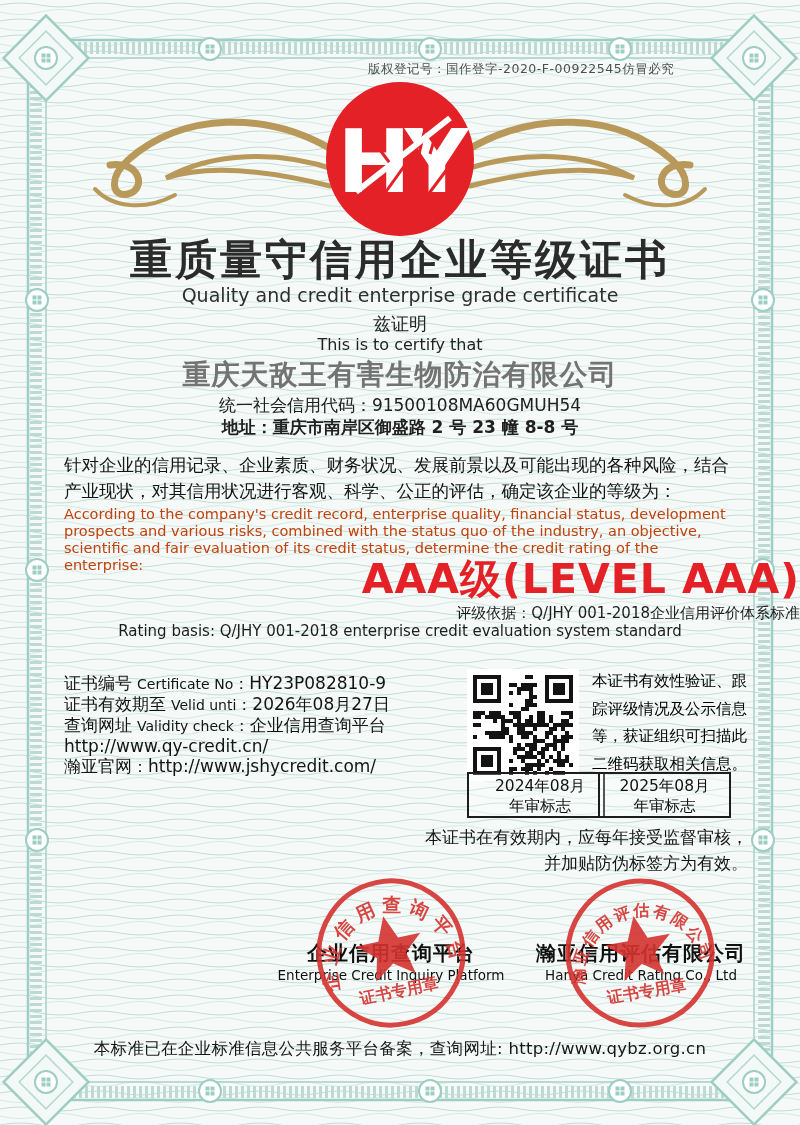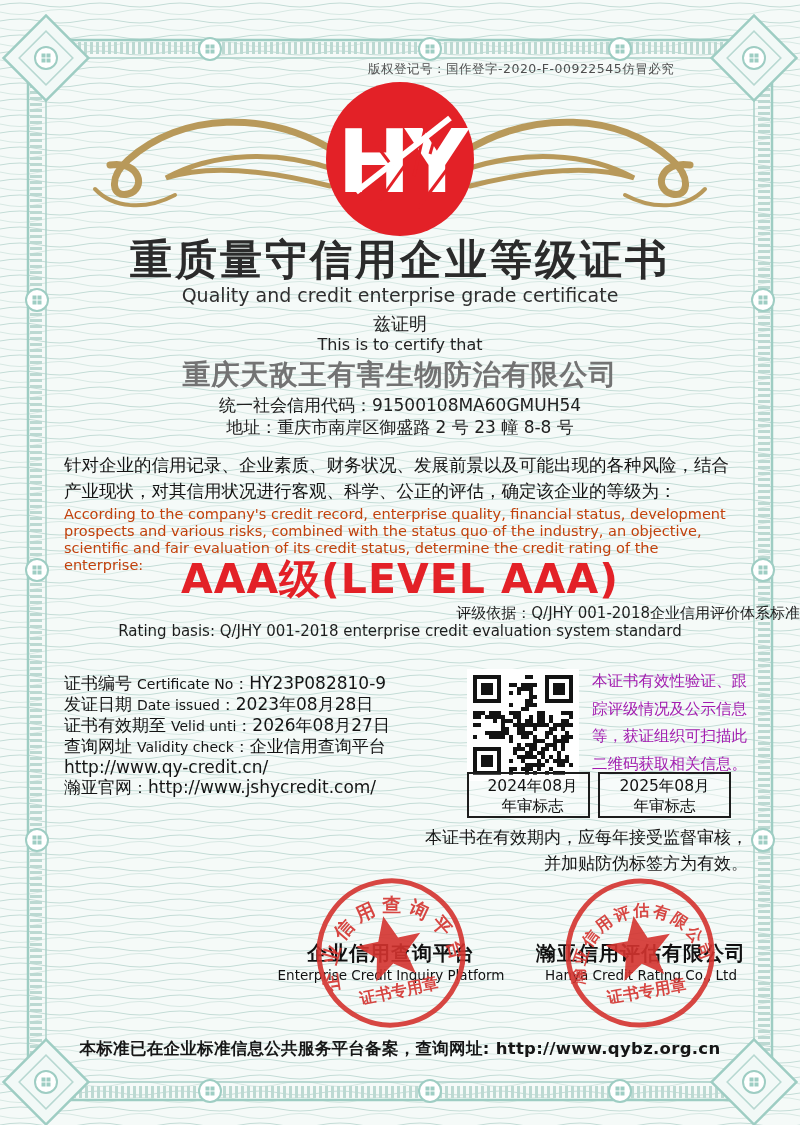--- a/index.html
+++ b/index.html
@@ -11,50 +11,50 @@
   svg{display:block;}
   .copyright{top:61px;left:368px;font-size:12.5px;color:#4f4f4f;letter-spacing:.5px;z-index:6;}
   .title-cn{top:232px;left:0;width:100%;text-align:center;font-size:42px;font-weight:bold;
     letter-spacing:3px;color:#2b2b2b;z-index:6;}
   .title-en{top:284px;left:0;width:100%;text-align:center;font-size:19px;color:#2e2e2e;z-index:6;}
   .certify-cn{top:312px;left:0;width:100%;text-align:center;font-size:18px;color:#222;z-index:6;}
   .certify-en{top:335px;left:0;width:100%;text-align:center;font-size:16px;color:#222;z-index:6;}
   .company-name{top:356px;left:0;width:100%;text-align:center;font-size:28px;font-weight:bold;
     color:#737373;letter-spacing:1px;z-index:6;}
   .company-code{top:394px;left:0;width:100%;text-align:center;font-size:17px;color:#202020;z-index:6;}
-  .company-addr{top:416px;left:0;width:100%;text-align:center;font-size:17px;color:#202020;z-index:6;}
+  .company-addr{top:416px;left:0;width:100%;text-align:center;font-size:17px;color:#202020;z-index:6;font-weight:bold;}
   .para-cn{top:452px;left:64px;width:676px;font-size:17.5px;line-height:26px;color:#141414;z-index:6;}
   .para-en{top:506px;left:64px;width:678px;font-size:14.5px;line-height:17px;color:#c2410c;z-index:6;}
-  .grade{top:552px;left:0;width:100%;text-align:center;font-size:41px;font-weight:bold;
+  .grade{top:552px;left:0;width:100%;text-align:right;font-size:41px;font-weight:bold;
     letter-spacing:1px;z-index:6;}
   .basis-cn{top:604px;left:0;width:100%;text-align:right;font-size:15px;color:#1d1d1d;z-index:6;}
   .basis-en{top:622px;left:0;width:100%;text-align:center;font-size:15px;color:#1d1d1d;z-index:6;}
   .details{top:674px;left:64px;width:400px;z-index:6;}
   .details .row{line-height:19.9px;white-space:nowrap;color:#141414;}
   .lbl-cn{font-size:17px;}
   .lbl-en{font-size:14px;margin-left:5px;}
   .sep{font-size:16px;}
   .val{font-size:17px;}
   .qr{top:669px;left:467px;width:112px;height:112px;z-index:6;}
-  .qr-note{top:668px;left:592px;width:156px;font-size:15.5px;line-height:27.5px;color:#a21caf;z-index:6;}
+  .qr-note{top:668px;left:592px;width:156px;font-size:15.5px;line-height:27.5px;color:#000000;z-index:6;}
   .yearbox{border:2px solid #1d1d1d;background:rgba(255,255,255,.25);text-align:center;
     font-size:15.5px;line-height:20px;color:#111;padding-top:2px;z-index:6;box-sizing:border-box;height:46px;}
-  #yearbox-0{top:772px;left:467px;width:123px;padding-left:8px;}
+  #yearbox-0{top:772px;left:467px;width:138px;padding-left:8px;}
   #yearbox-1{top:772px;left:598px;width:133px;}
   .supervision{top:824px;right:52px;width:470px;text-align:right;font-size:17px;
     line-height:26px;color:#161616;z-index:6;}
   .org{z-index:4;text-align:center;color:#101010;}
   .org .org-cn{font-size:20px;font-weight:bold;letter-spacing:1px;line-height:26px;}
   .org .org-en{font-size:13.5px;line-height:18px;}
   #org-0{top:940px;left:276px;width:230px;}
   #org-1{top:940px;left:516px;width:250px;}
   .seal{z-index:5;opacity:.9;}
   #seal-0{top:866px;left:304px;}
   #seal-1{top:866px;left:553px;}
-  .footer{top:1038px;left:0;width:100%;text-align:center;font-size:16.5px;font-weight:bold;
+  .footer{top:1038px;left:0;width:100%;text-align:center;font-size:16.5px;font-weight:normal;
     color:#161616;letter-spacing:.3px;z-index:6;}
 </style>
 </head>
 <body>
 
 <div id="cert">
 
   <svg class="abs" style="top:0;left:0;z-index:0;" width="800" height="1125" aria-hidden="true">
     <defs>
       <pattern id="waves" width="160" height="16" patternUnits="userSpaceOnUse">
@@ -138,23 +138,20 @@
   <div class="abs para-cn">针对企业的信用记录、企业素质、财务状况、发展前景以及可能出现的各种风险，结合产业现状，对其信用状况进行客观、科学、公正的评估，确定该企业的等级为：</div>
   <div class="abs para-en">According to the company's credit record, enterprise quality, financial status, development prospects and various risks, combined with the status quo of the industry, an objective, scientific and fair evaluation of its credit status, determine the credit rating of the enterprise:</div>
 
   <div class="abs grade" style="color:#e32127;">AAA级(LEVEL AAA)</div>
   <div class="abs basis-cn">评级依据：Q/JHY 001-2018企业信用评价体系标准</div>
   <div class="abs basis-en">Rating basis: Q/JHY 001-2018 enterprise credit evaluation system standard</div>
 
   <div class="abs details">
     <div class="row">
       <span class="lbl-cn">证书编号</span><span class="lbl-en">Certificate No</span><span class="sep">：</span><span class="val">HY23P082810-9</span>
-    </div>
-    <div class="row">
-      <span class="lbl-cn">发证日期</span><span class="lbl-en">Date issued</span><span class="sep">：</span><span class="val">2023年08月28日</span>
     </div>
     <div class="row">
       <span class="lbl-cn">证书有效期至</span><span class="lbl-en">Velid unti</span><span class="sep">：</span><span class="val">2026年08月27日</span>
     </div>
     <div class="row">
       <span class="lbl-cn">查询网址</span><span class="lbl-en">Validity check</span><span class="sep">：</span><span class="val">企业信用查询平台</span>
     </div>
     <div class="row">
       <span class="val">http://www.qy-credit.cn/</span>
     </div>

